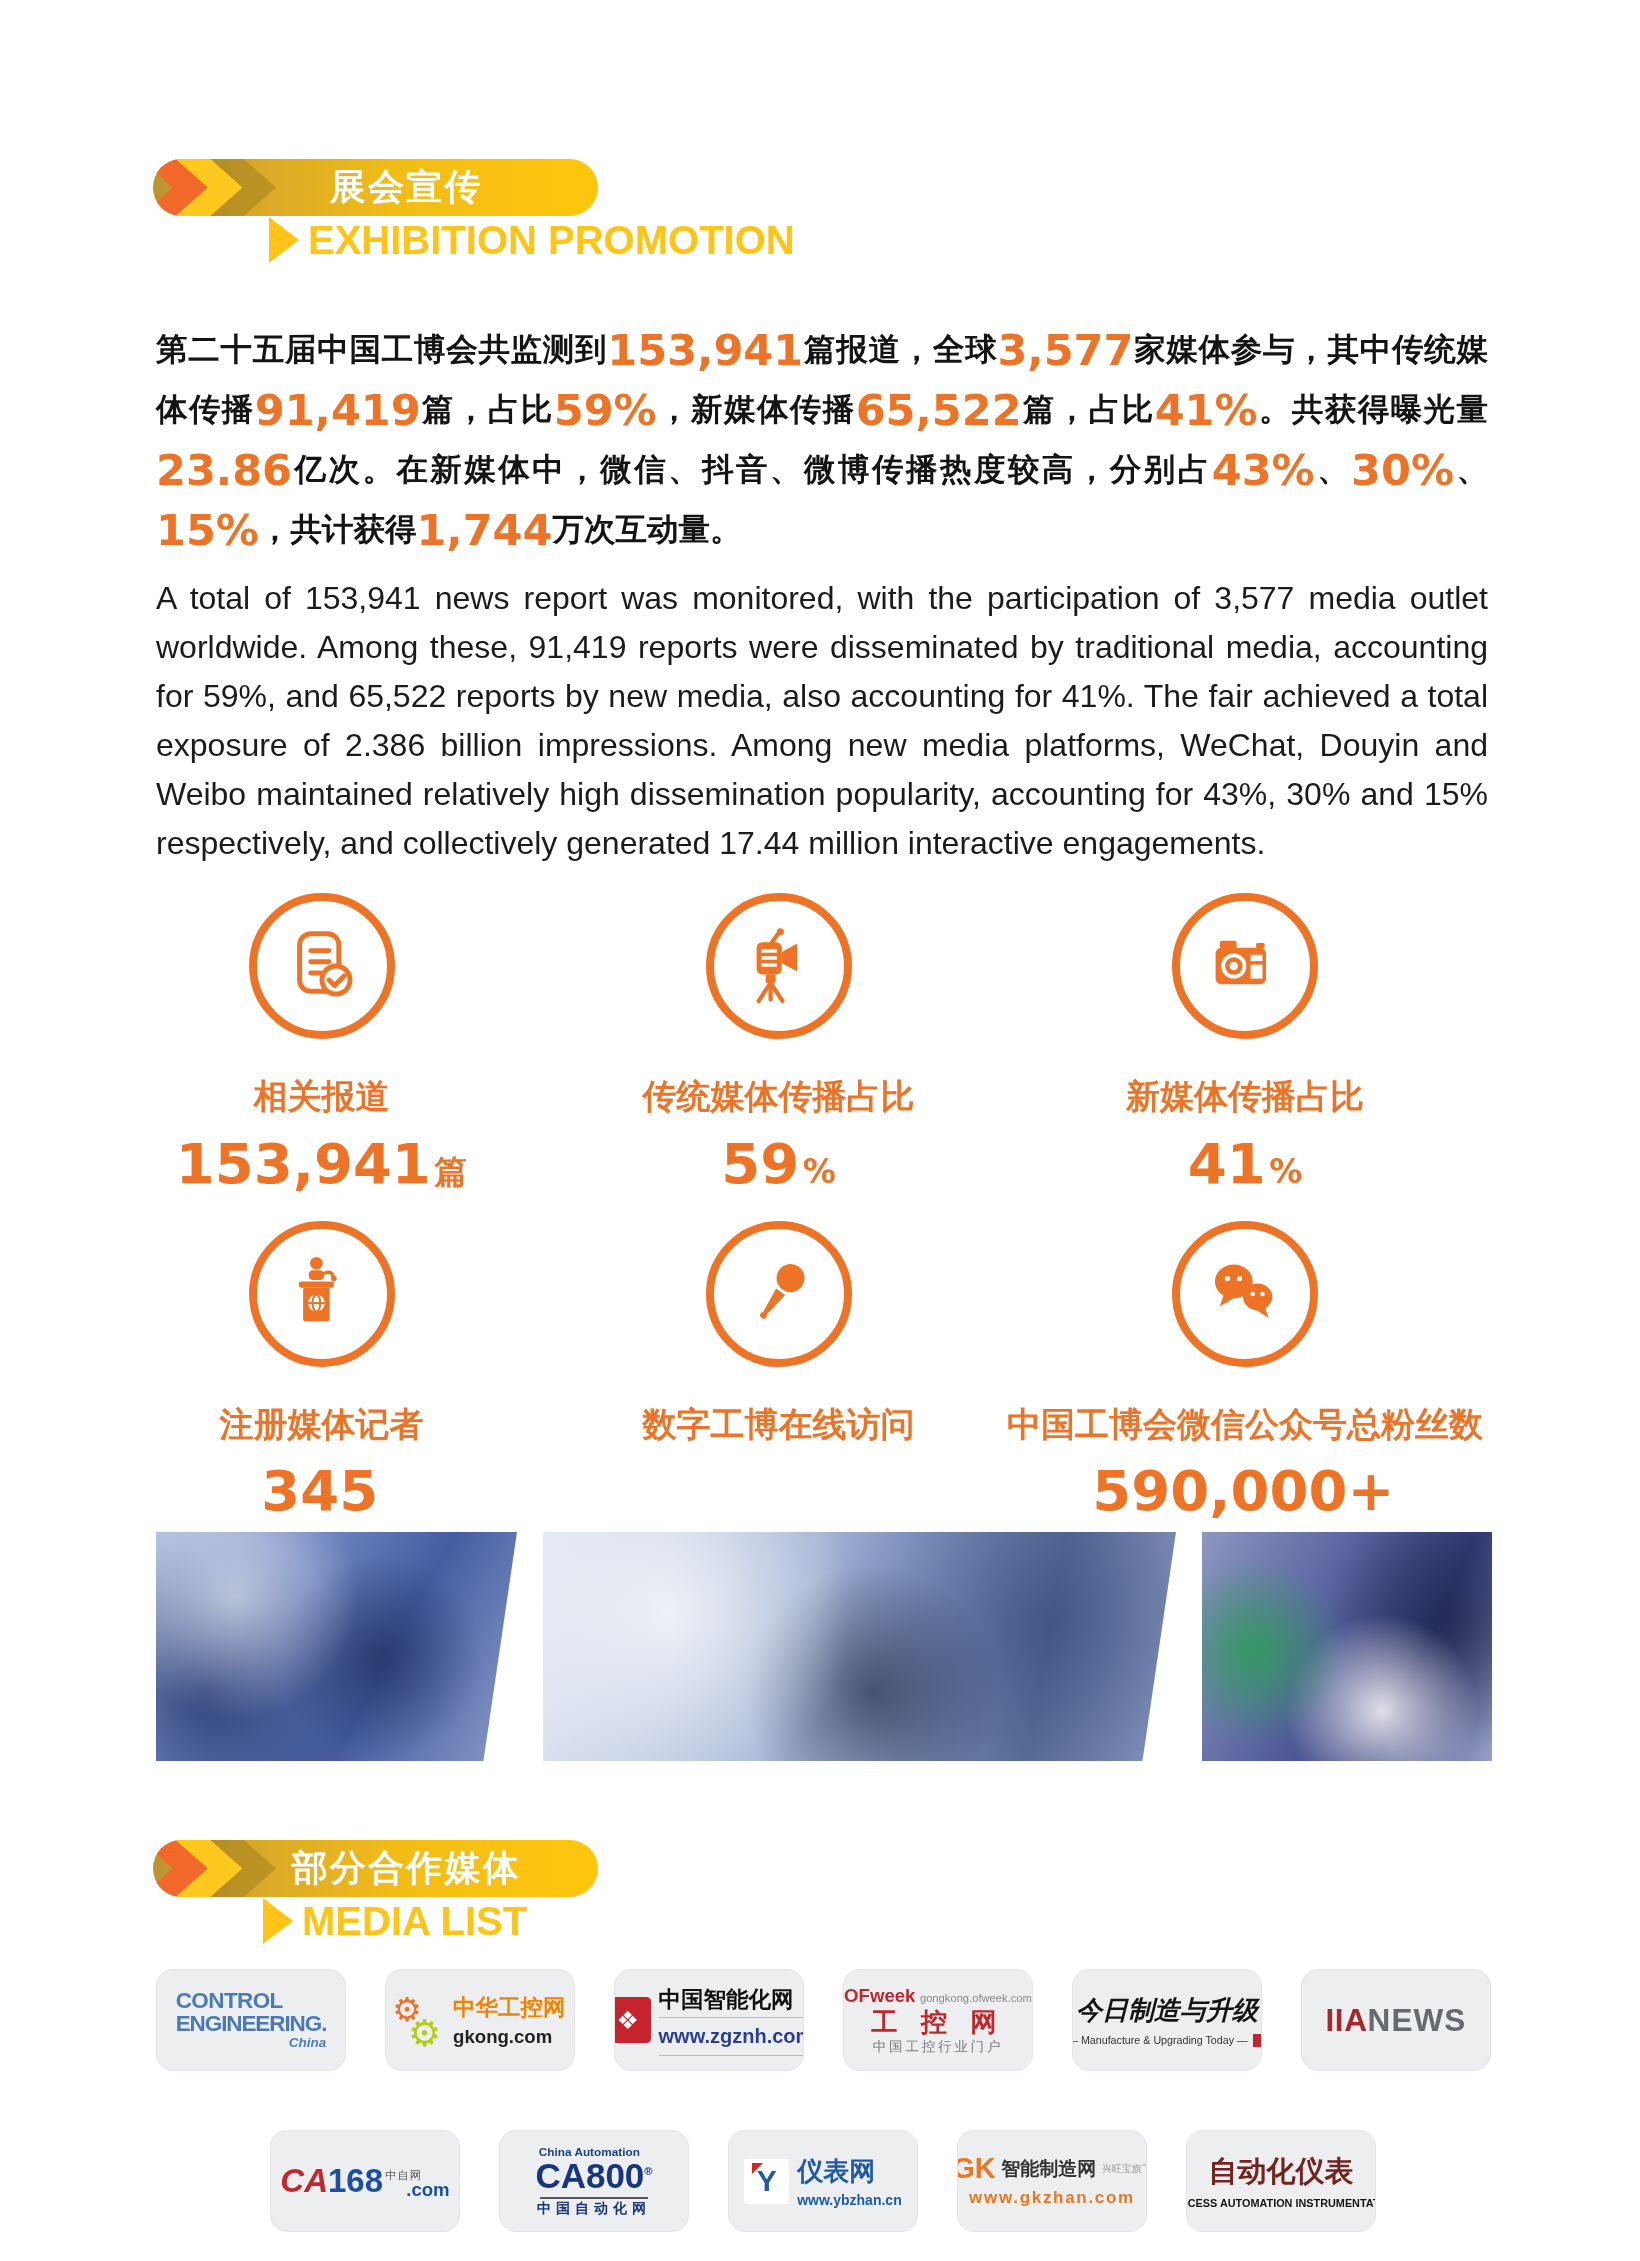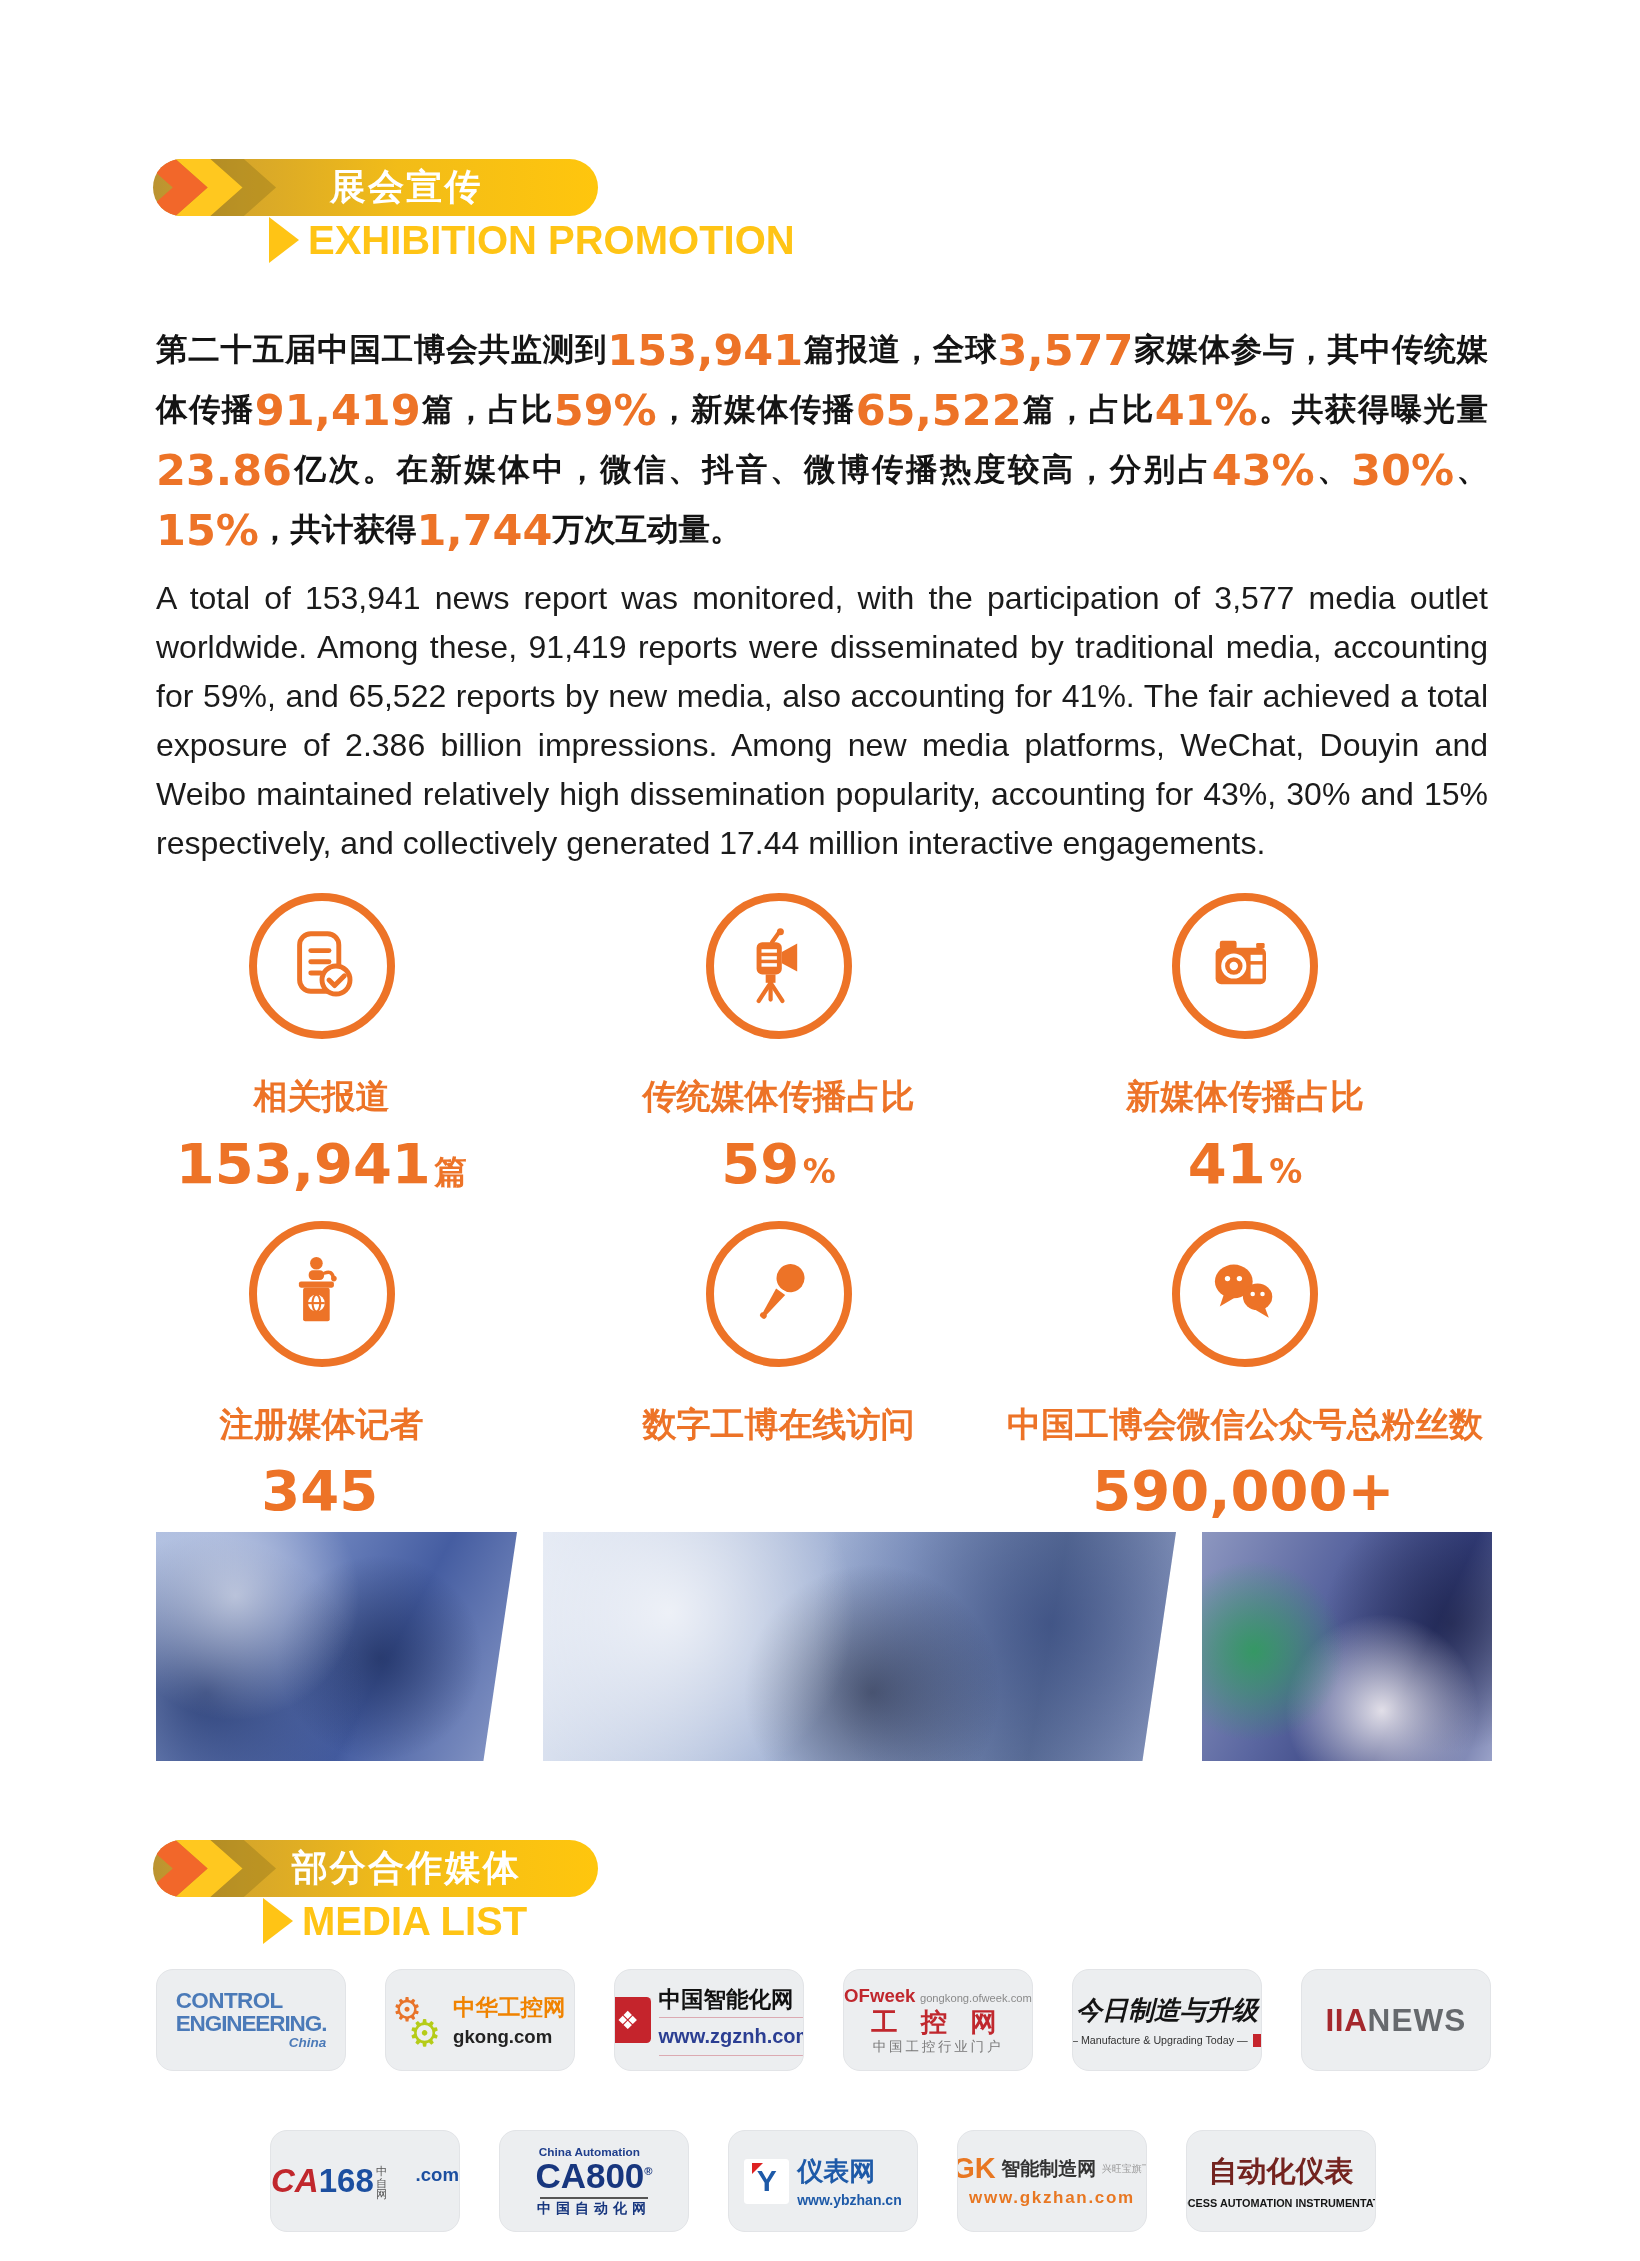--- a/index.html
+++ b/index.html
@@ -104,21 +104,21 @@
   .td .s{color:#333;font-size:10.7px;white-space:nowrap;}
   .td .seal{width:13.5px;height:13.5px;background:#C5242C;flex:0 0 auto;}
   
   .iia{display:flex;align-items:baseline;}
   .iia .a{color:#A5282D;font-weight:800;font-size:31.5px;letter-spacing:0.6px;}
   .iia .b{color:#66696D;font-weight:600;font-size:31.5px;letter-spacing:1.1px;}
   
   .ca168{display:flex;align-items:flex-end;}
   .ca168 .ca{color:#C1272D;font-style:italic;font-weight:900;font-size:33px;}
   .ca168 .n{color:#1C4FA0;font-weight:900;font-size:33px;}
-  .ca168 .stack{display:flex;flex-direction:row;align-items:flex-start;margin-left:2.2px;line-height:1;}
+  .ca168 .stack{display:flex;flex-direction:column;align-items:flex-start;margin-left:2.2px;line-height:1;}
   .ca168 .zi{color:#555;font-size:11.2px;letter-spacing:1.1px;}
   .ca168 .com{color:#1C4FA0;font-weight:800;font-size:18.6px;margin-left:21px;}
   
   .ca800{text-align:center;line-height:1.05;}
   .ca800 .top{color:#1F3E8C;font-weight:700;font-size:11.8px;text-align:left;margin-left:3.4px;}
   .ca800 .main{color:#17367E;font-weight:900;font-size:35px;letter-spacing:0px;}
   .ca800 .main sup{font-size:11.2px;}
   .ca800 .bar{height:1.7px;background:#555;margin:2.2px 4.5px;}
   .ca800 .s{color:#17367E;font-weight:700;font-size:14px;letter-spacing:5px;white-space:nowrap;}
   

